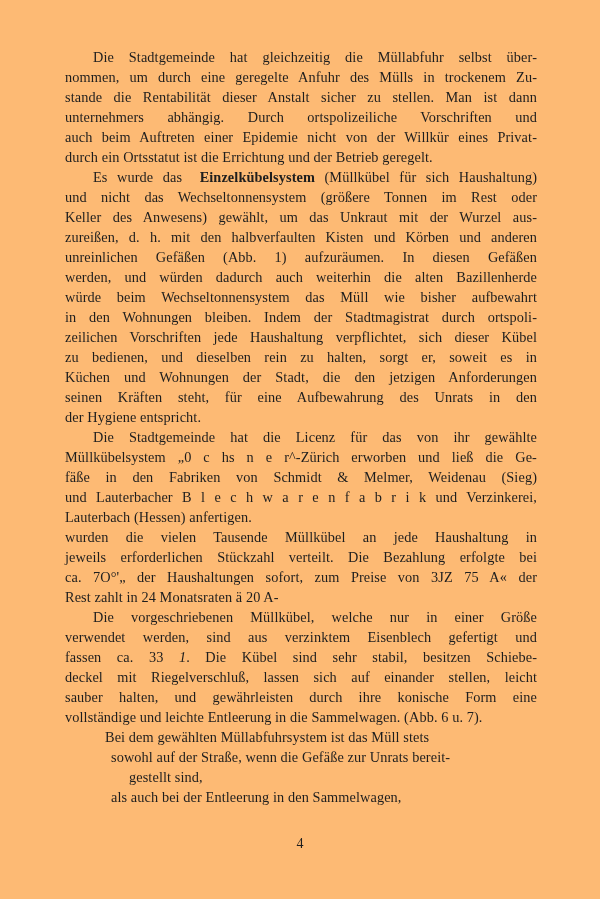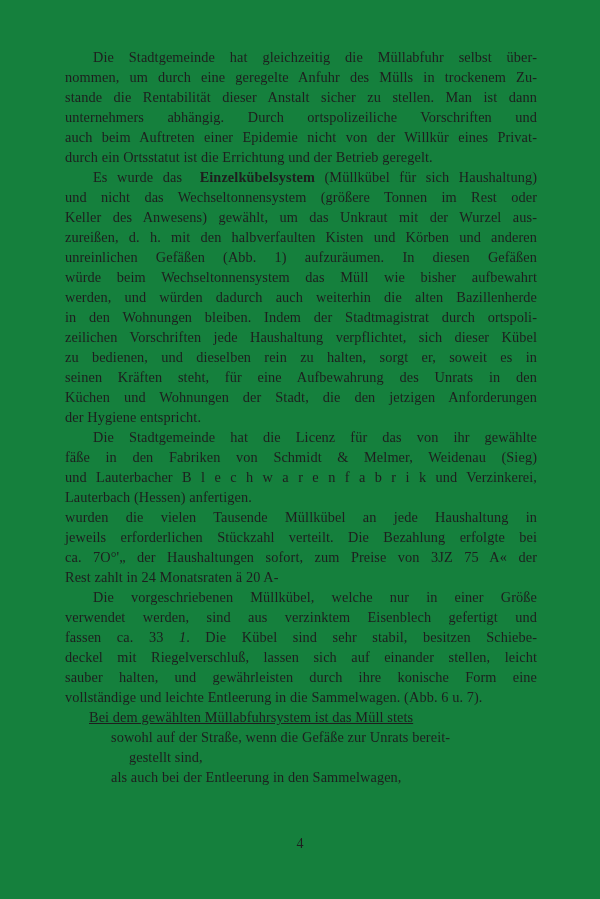--- a/index.html
+++ b/index.html
@@ -5,21 +5,21 @@
   html, body {
     margin: 0;
     padding: 0;
     background: #ffffff;
   }
   .page {
     position: relative;
     width: 600px;
     height: 899px;
     margin: 0 auto;
-    background: #15803d;
+    background: #fdba74;
     box-sizing: border-box;
     padding: 47px 63px 0 65px;
     font-family: "Liberation Serif", "DejaVu Serif", serif;
     color: #1e1e1e;
     overflow: hidden;
   }
   .text-block {
     width: 100%;
   }
   .paragraph {
@@ -38,21 +38,21 @@
     text-indent: 28px;
   }
   .line.last {
     text-align: right;
     text-align-last: left;
   }
   .line.plain {
     text-align: left;
     text-align-last: left;
   }
-  .line.ind1 { margin-left: 24px; text-decoration: underline; }
+  .line.ind1 { margin-left: 40px; }
   .line.ind2 { margin-left: 46px; }
   .line.ind3 { margin-left: 64px; }
   .b { font-weight: bold; margin-left: 8px; }
   .i { font-style: italic; }
   .page-number {
     position: absolute;
     left: 0;
     right: 0;
     top: 836px;
     text-align: center;
@@ -72,31 +72,32 @@
         <div class="line">unternehmers abhängig. Durch ortspolizeiliche Vorschriften und</div>
         <div class="line">auch beim Auftreten einer Epidemie nicht von der Willkür eines Privat-</div>
         <div class="line last">durch ein Ortsstatut ist die Errichtung und der Betrieb geregelt.</div>
       </div>
       <div class="paragraph">
         <div class="line indent"><span>Es wurde das </span><span class="b">Einzelkübelsystem</span><span> (Müllkübel für sich Haushaltung)</span></div>
         <div class="line">und nicht das Wechseltonnensystem (größere Tonnen im Rest oder</div>
         <div class="line">Keller des Anwesens) gewählt, um das Unkraut mit der Wurzel aus-</div>
         <div class="line">zureißen, d. h. mit den halbverfaulten Kisten und Körben und anderen</div>
         <div class="line">unreinlichen Gefäßen (Abb. 1) aufzuräumen. In diesen Gefäßen</div>
+        <div class="line">werden, und würden dadurch auch weiterhin die alten Bazillenherde</div>
         <div class="line">würde beim Wechseltonnensystem das Müll wie bisher aufbewahrt</div>
-        <div class="line">werden, und würden dadurch auch weiterhin die alten Bazillenherde</div>
         <div class="line">in den Wohnungen bleiben. Indem der Stadtmagistrat durch ortspoli-</div>
         <div class="line">zeilichen Vorschriften jede Haushaltung verpflichtet, sich dieser Kübel</div>
         <div class="line">zu bedienen, und dieselben rein zu halten, sorgt er, soweit es in</div>
+        <div class="line">Küchen und Wohnungen der Stadt, die den jetzigen Anforderungen</div>
         <div class="line">seinen Kräften steht, für eine Aufbewahrung des Unrats in den</div>
-        <div class="line">Küchen und Wohnungen der Stadt, die den jetzigen Anforderungen</div>
         <div class="line last">der Hygiene entspricht.</div>
       </div>
       <div class="paragraph">
         <div class="line indent">Die Stadtgemeinde hat die Licenz für das von ihr gewählte</div>
+        <div class="line">Müllkübelsystem „0 c hs n e r^-Zürich erworben und ließ die Ge-</div>
         <div class="line">fäße in den Fabriken von Schmidt &amp; Melmer, Weidenau (Sieg)</div>
         <div class="line">und Lauterbacher B l e c h w a r e n f a b r i k und Verzinkerei,</div>
         <div class="line last">Lauterbach (Hessen) anfertigen.</div>
       </div>
       <div class="paragraph">
         <div class="line">wurden die vielen Tausende Müllkübel an jede Haushaltung in</div>
         <div class="line">jeweils erforderlichen Stückzahl verteilt. Die Bezahlung erfolgte bei</div>
         <div class="line">ca. 7O°'„ der Haushaltungen sofort, zum Preise von 3JZ 75 A« der</div>
         <div class="line last">Rest zahlt in 24 Monatsraten ä 20 A-</div>
       </div>

